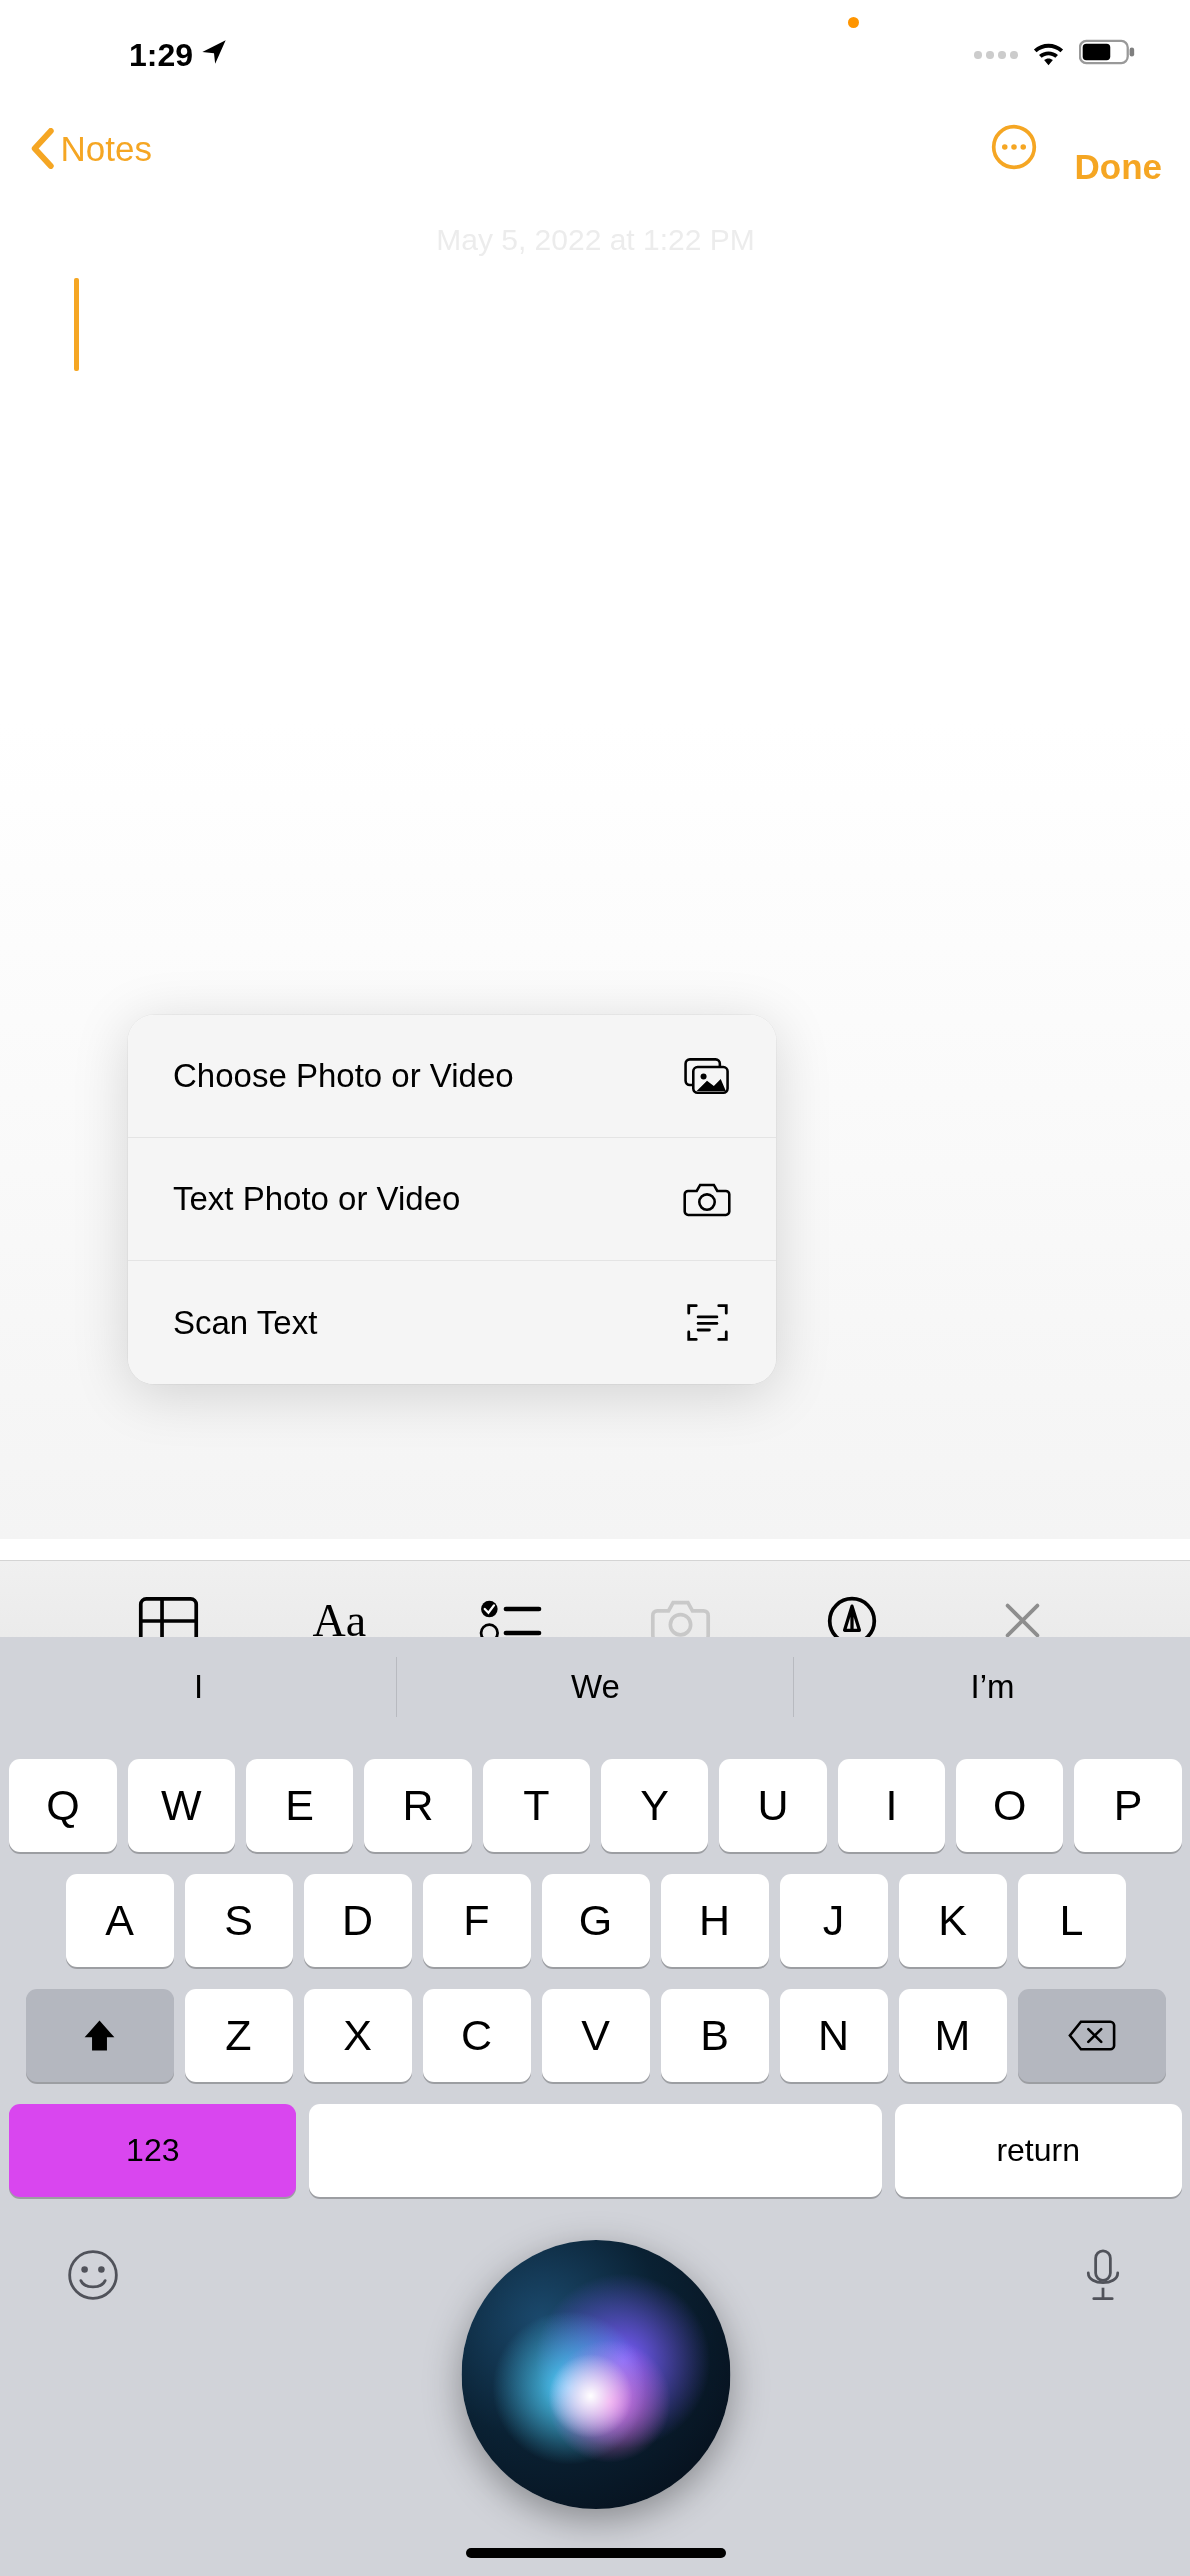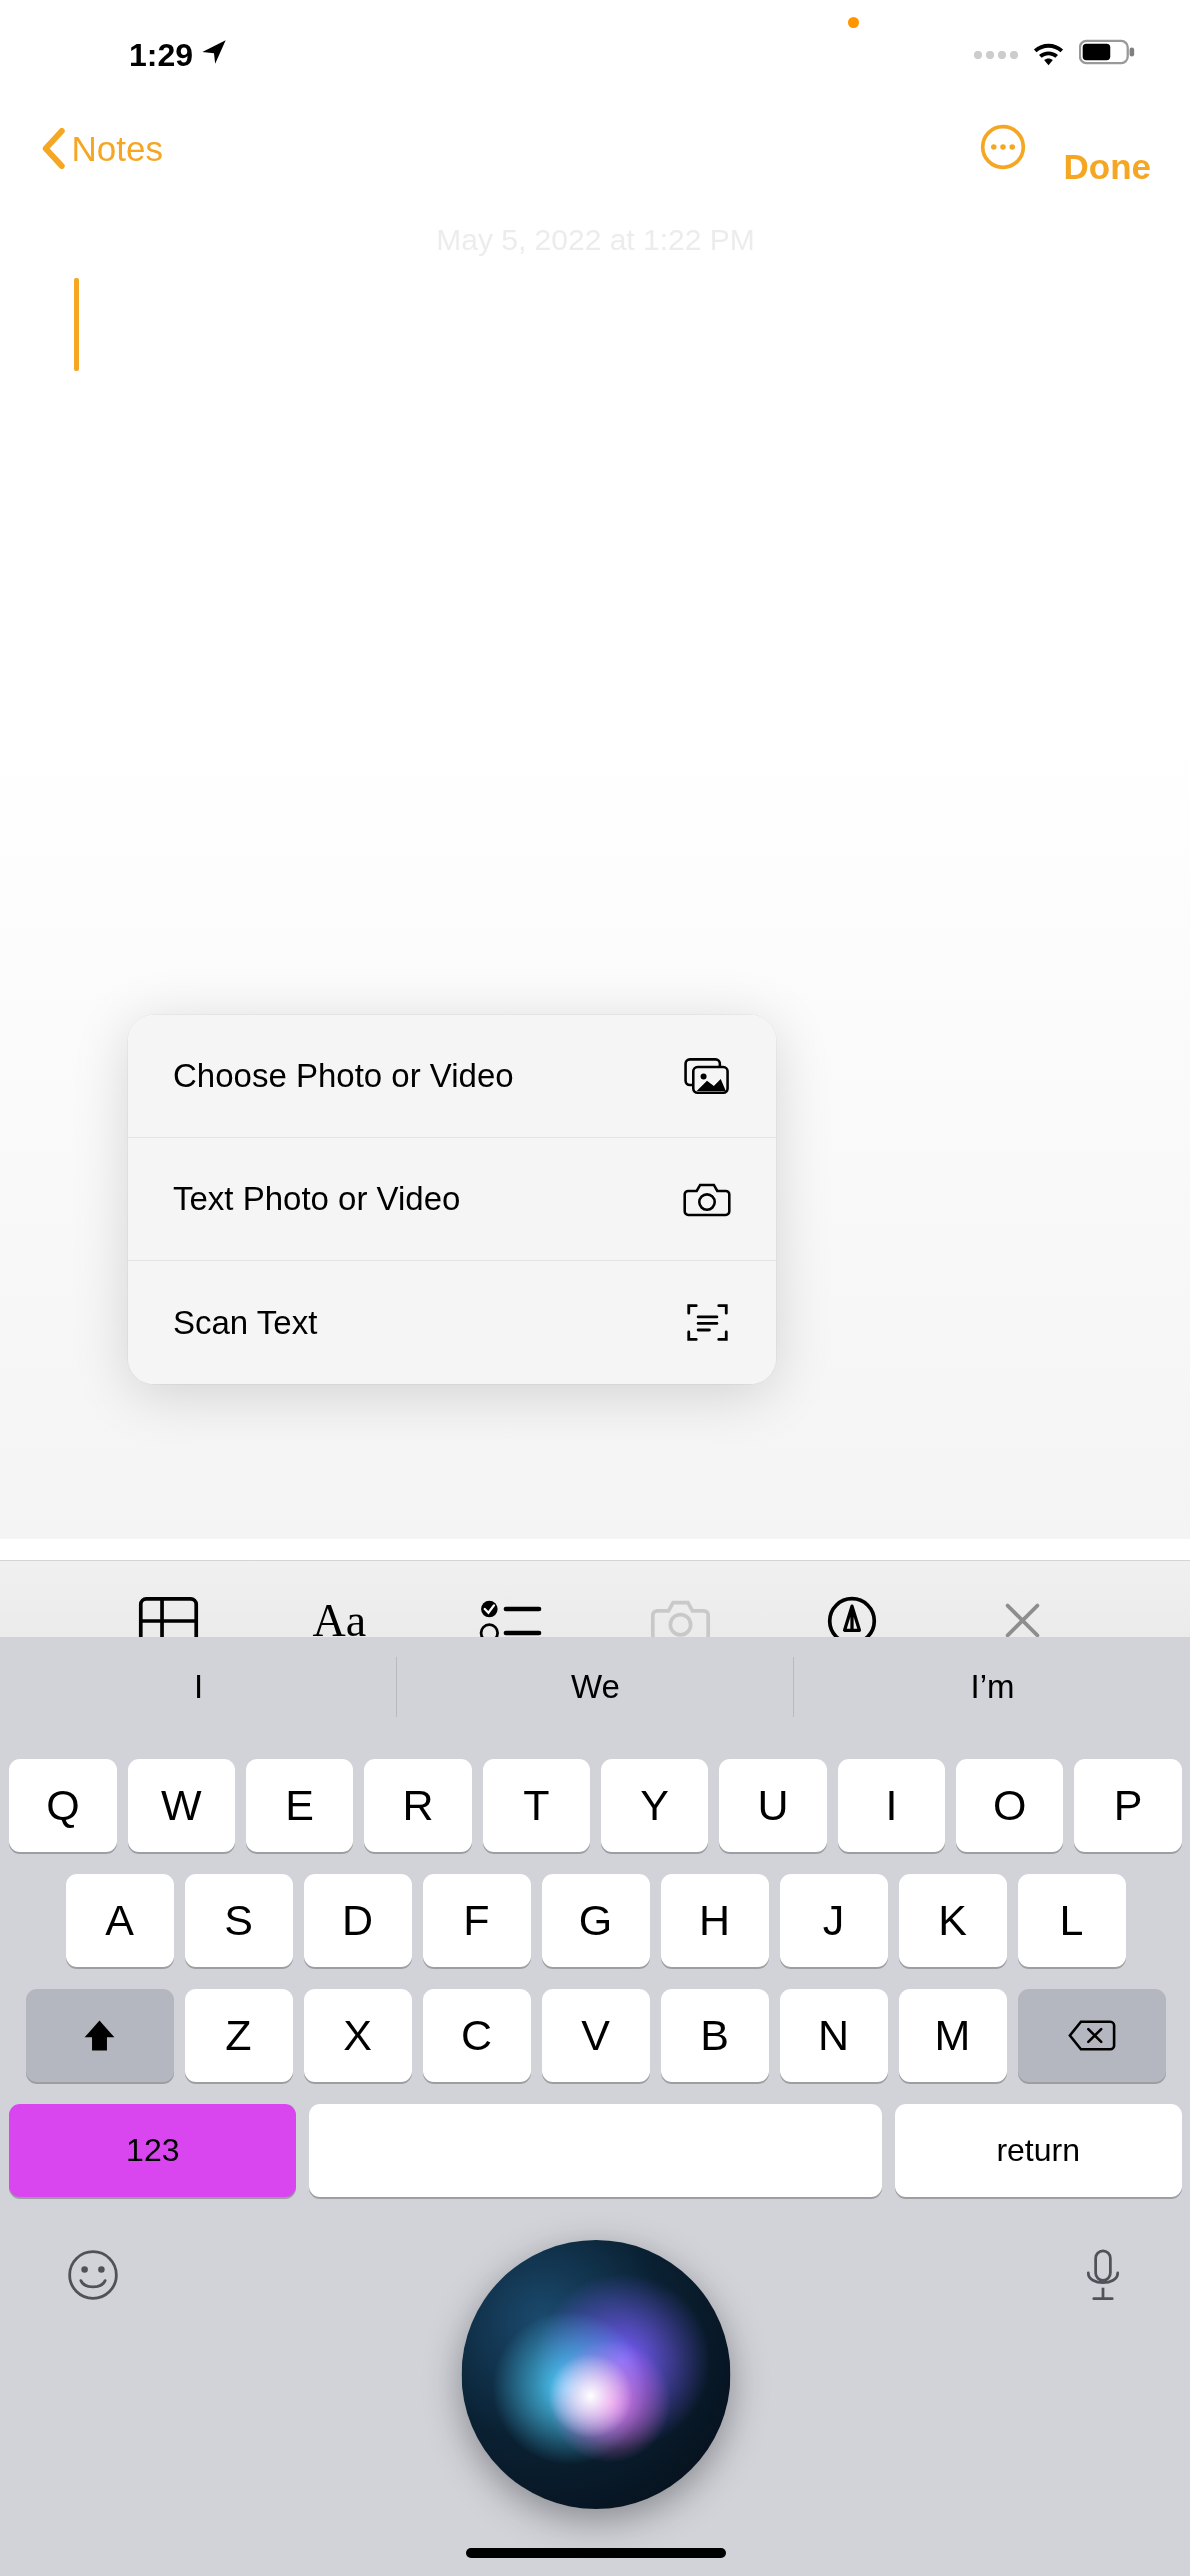--- a/index.html
+++ b/index.html
@@ -7,21 +7,21 @@
 
     
     .status-bar { height: 102px; display: flex; align-items: center; justify-content: space-between; padding: 8px 46px 0 46px; font-size: 32px; font-weight: 600; }
     .status-left { display: flex; align-items: center; gap: 7.4px; padding-left: 83px; }
     .status-right { display: flex; align-items: center; gap: 13px; padding-right: 9.3px; }
     .privacy-dot { width: 11px; height: 11px; background: #ff9500; border-radius: 50%; position: absolute; left: 848px; top: 16.7px; }
     .cell-dots { display: flex; gap: 4.6px; }
     .cell-dots span { width: 7.4px; height: 7.4px; border-radius: 50%; background: #ccc; }
 
     
-    .nav-bar { height: 93px; display: flex; align-items: center; justify-content: space-between; padding: 0 40px; }
+    .nav-bar { height: 93px; display: flex; align-items: center; justify-content: space-between; padding: 0 29px; }
     .nav-left { display: flex; align-items: center; gap: 5.6px; color: #f5a623; font-size: 35px; }
     .nav-right { display: flex; align-items: center; gap: 37px; }
     .nav-right .more { color: #f5a623; }
     .done-btn { color: #f5a623; font-size: 35px; font-weight: 600; margin-top: 36px; }
 
     
     .note-body { position: relative; padding: 0 74px; }
     .timestamp { position: absolute; left: 0; right: 0; top: 28px; text-align: center; color: #c9c9c9; font-size: 30px; font-weight: 500; opacity: .35; }
     .cursor { position: absolute; left: 74px; top: 83px; width: 4.6px; height: 93px; background: #f5a623; border-radius: 1.9px; }
 

